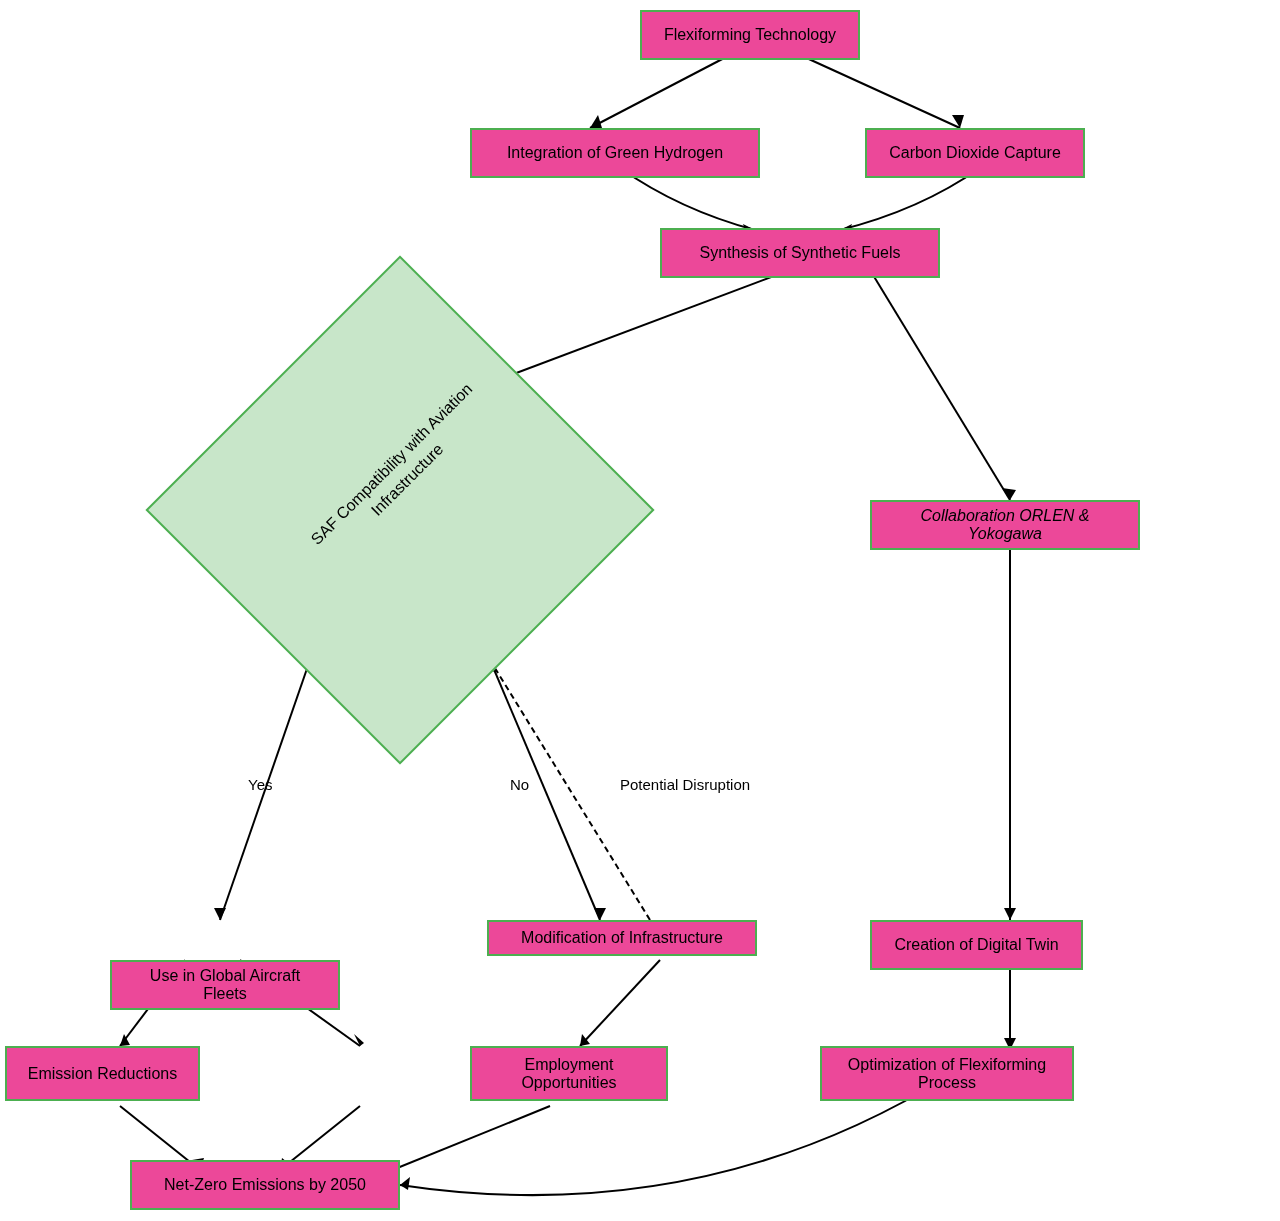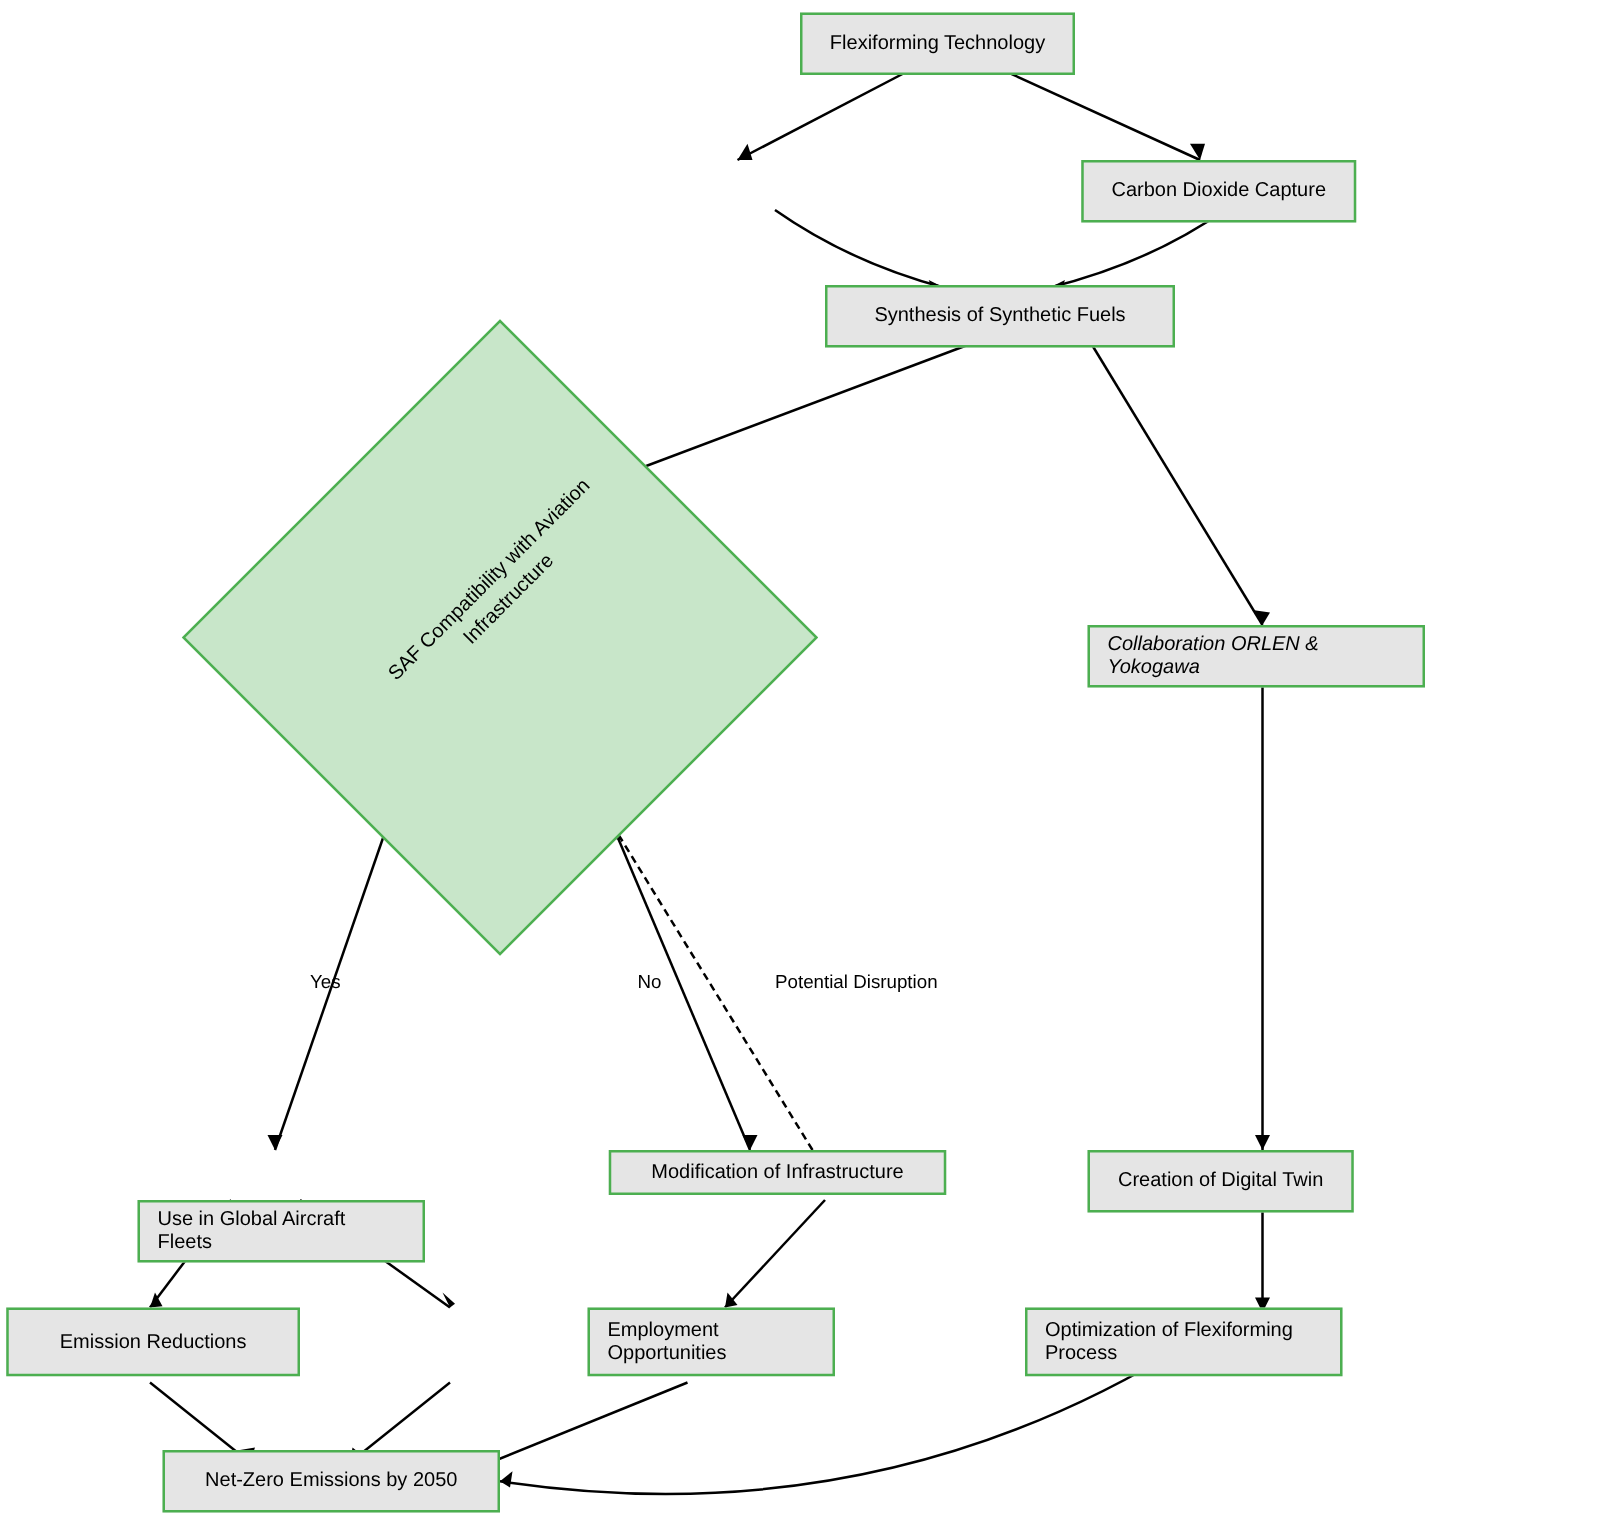--- a/index.html
+++ b/index.html
@@ -11,24 +11,25 @@
       position: relative;
       overflow: hidden;
     }
     .flowchart-container {
       position: relative;
       width: 1280px;
       height: 1221px;
     }
     .node {
       position: absolute;
-      background: #e5e5e5;
+      background: #ec4899;
       border: 2px solid #4caf50;
       padding: 8px 14px;
       font-size: 16px;
+      text-align: center;
       display: flex;
       align-items: center;
       justify-content: center;
     }
     .diamond-container {
       position: absolute;
       width: 360px;
       height: 360px;
       transform: rotate(45deg);
       background: #c8e6c9;
@@ -116,20 +117,23 @@
     <polygon points="380,1175 385,1162 392,1174 380,1175" fill="#000"></polygon>
 
     <path d="M 950 1075 Q 700 1230 400 1185" stroke="#000" stroke-width="2" fill="none"></path>
     <polygon points="400,1185 410,1177 408,1190 400,1185" fill="#000"></polygon>
   </svg>
 
   <div class="node" style="left:640px; top:10px; width:220px; height:50px;">
     <span>Flexiforming Technology</span>
   </div>
 
+  <div class="node" style="left:470px; top:128px; width:290px; height:50px;">
+    <span>Integration of Green Hydrogen</span>
+  </div>
 
   <div class="node" style="left:660px; top:228px; width:280px; height:50px;">
     <span>Synthesis of Synthetic Fuels</span>
   </div>
 
   <div class="node" style="left:865px; top:128px; width:220px; height:50px;">
     <span>Carbon Dioxide Capture</span>
   </div>
 
   <div style="position:absolute; left:220px; top:330px; width:360px; height:360px;">
@@ -148,21 +152,21 @@
   </div>
 
   <div class="node" style="left:487px; top:920px; width:270px; height:36px;">
     <span>Modification of Infrastructure</span>
   </div>
 
   <div class="node" style="left:870px; top:920px; width:213px; height:50px;">
     <span>Creation of Digital Twin</span>
   </div>
 
-  <div class="node" style="left:5px; top:1046px; width:235px; height:55px;">
+  <div class="node" style="left:5px; top:1046px; width:195px; height:55px;">
     <span>Emission Reductions</span>
   </div>
 
 
   <div class="node" style="left:470px; top:1046px; width:198px; height:55px;">
     <span>Employment Opportunities</span>
   </div>
 
   <div class="node" style="left:820px; top:1046px; width:254px; height:55px;">
     <span>Optimization of Flexiforming Process</span>

